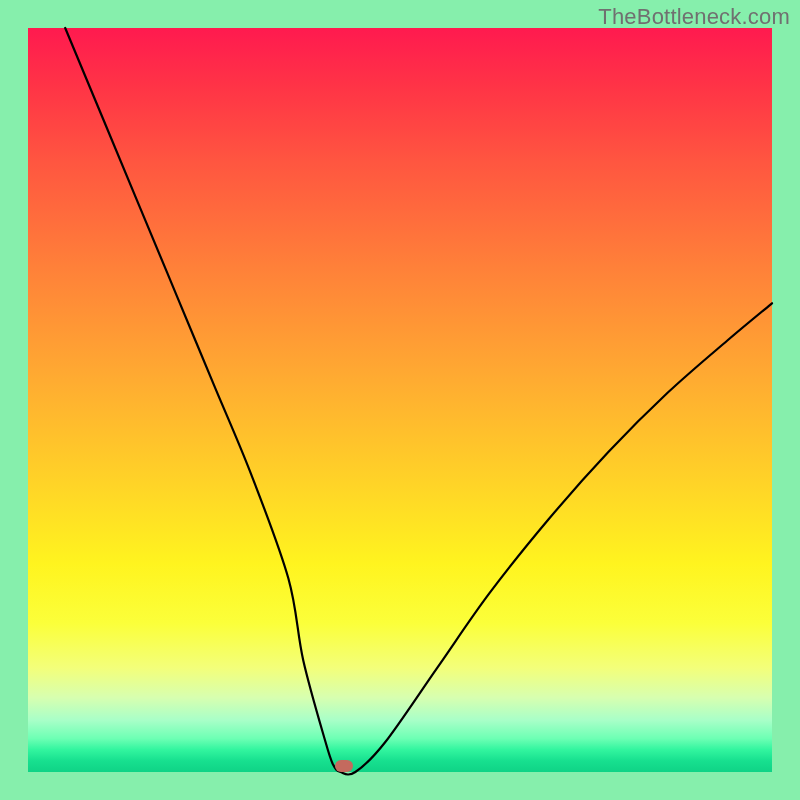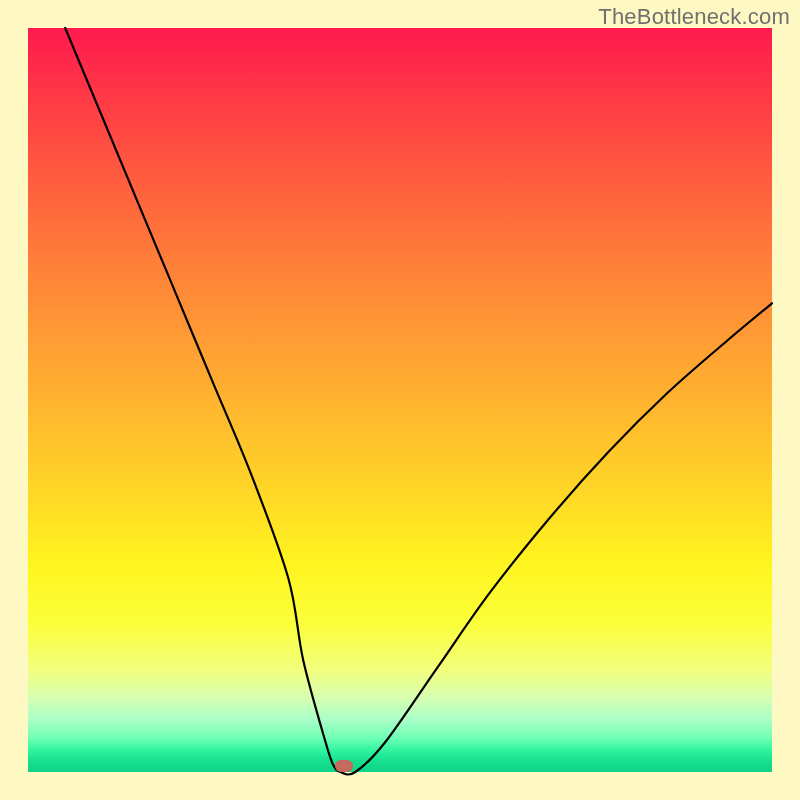--- a/index.html
+++ b/index.html
@@ -8,21 +8,21 @@
     width: 800px;
     height: 800px;
     overflow: hidden;
     background: #000;
     font-family: Arial, Helvetica, sans-serif;
   }
   .frame {
     position: relative;
     width: 800px;
     height: 800px;
-    background: #fef9c3;
+    background: #86efac;
   }
   .plot {
     position: absolute;
     left: 28px;
     top: 28px;
     width: 744px;
     height: 744px;
     background: linear-gradient(
       to bottom,
       #ff1a4f 0%,

